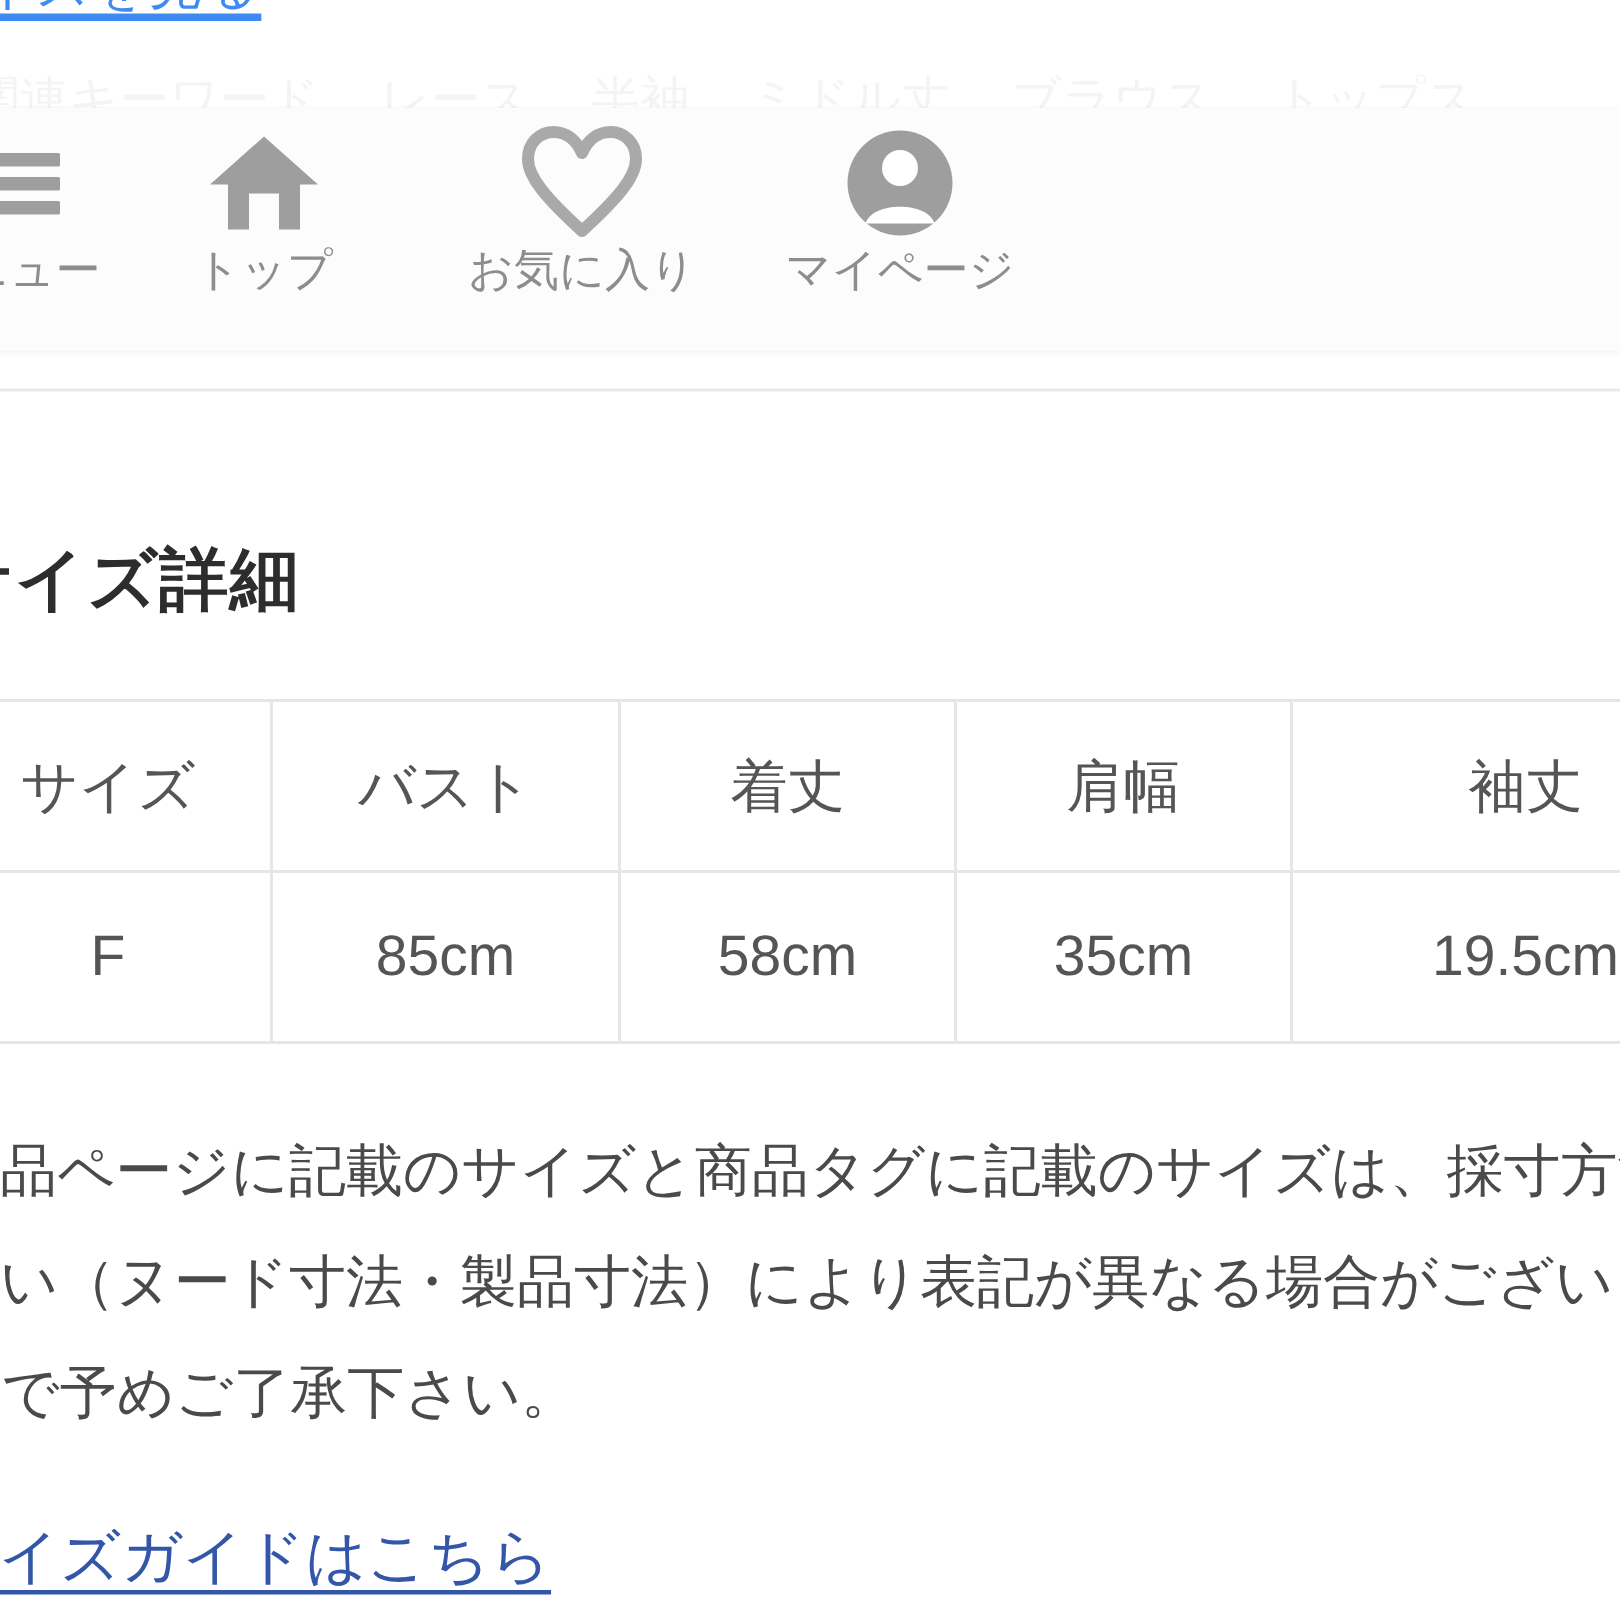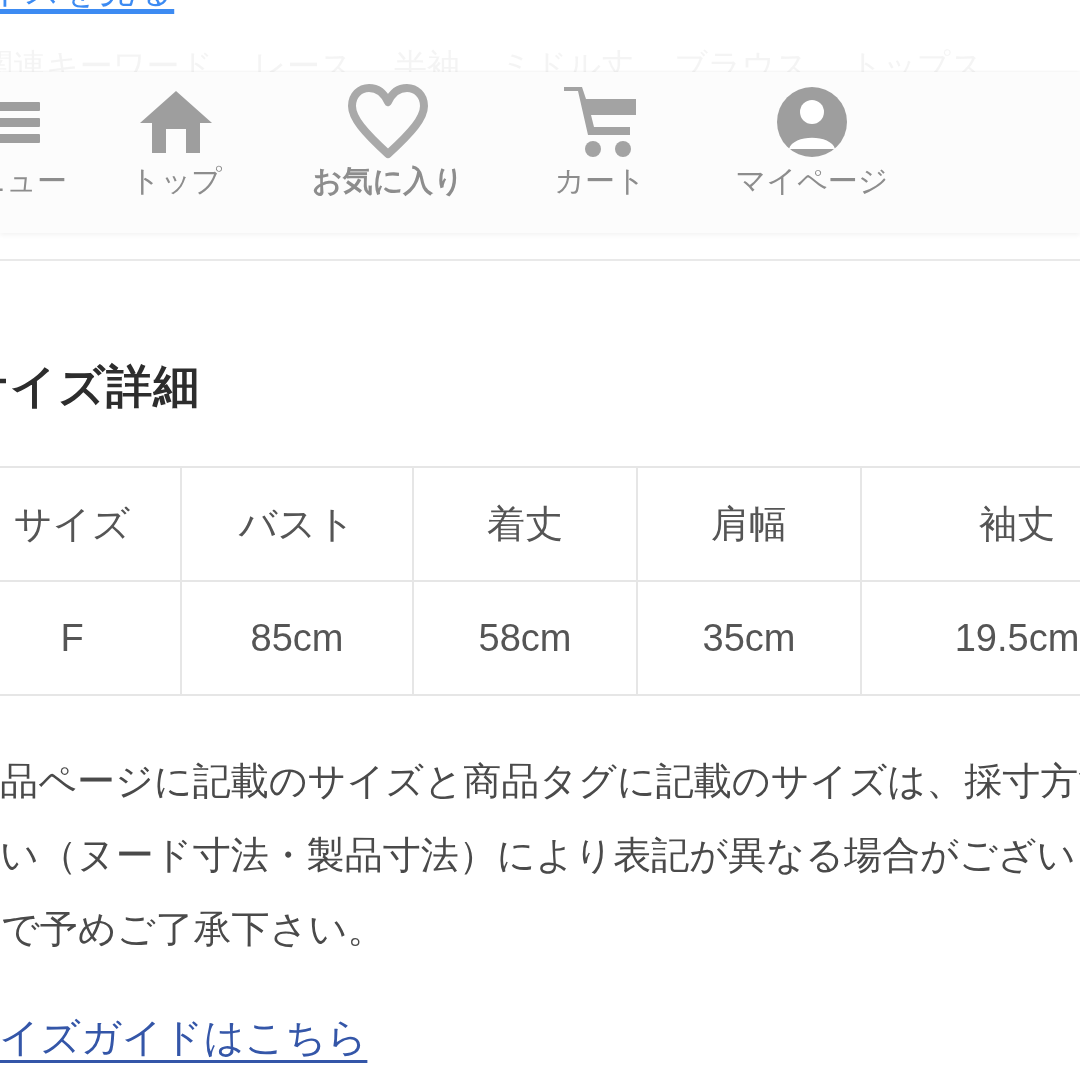--- a/index.html
+++ b/index.html
@@ -100,21 +100,21 @@
     font-size: 30px;
     color: #8d8d8d;
     white-space: nowrap;
     line-height: 1.1;
   }
 
   
   .nav-item.menu      { width: 128px; margin-left: -58px; }
   .nav-item.top       { width: 212px; }
   .nav-item.search    { width: 212px; }
-  .nav-item.favorite  { width: 212px; font-weight: bold; }
+  .nav-item.favorite  { width: 212px; }
   .nav-item.cart      { width: 212px; }
   .nav-item.mypage    { width: 212px; }
 
   
   .nav-underline {
     position: absolute;
     left: 0;
     top: 259px;
     width: 1080px;
     height: 2px;
@@ -238,30 +238,20 @@
     <div class="nav-item favorite">
       <span class="nav-icon">
         <svg width="84" height="76" viewBox="0 0 84 76" aria-hidden="true">
           <path d="M42 70 C 18 48 6 34 6 22 C 6 11 14 4 23 4 C 31 4 38 9 42 18
                    C 46 9 53 4 61 4 C 70 4 78 11 78 22 C 78 34 66 48 42 70 Z" fill="none" stroke="#a9a9a9" stroke-width="8" stroke-linejoin="round"></path>
         </svg>
       </span>
       <span class="nav-label">お気に入り</span>
     </div>
 
-    <div class="nav-item cart">
-      <span class="nav-icon">
-        <svg width="80" height="74" viewBox="0 0 80 74" aria-hidden="true">
-          <path d="M4 6 L18 6 L28 50 L70 50 L70 42 L34 42 L31 30 L76 30 L76 14 L26 14 L22 2 L4 2 Z" fill="#a3a3a3"></path>
-          <circle cx="33" cy="64" r="8" fill="#a3a3a3"></circle>
-          <circle cx="63" cy="64" r="8" fill="#a3a3a3"></circle>
-        </svg>
-      </span>
-      <span class="nav-label">カート</span>
-    </div>
 
     <div class="nav-item mypage">
       <span class="nav-icon">
         <svg width="78" height="78" viewBox="0 0 78 78" aria-hidden="true">
           <circle cx="39" cy="39" r="35" fill="#9e9e9e"></circle>
           <circle cx="39" cy="29" r="12" fill="#ffffff"></circle>
           <path d="M16 66 C 20 51 58 51 62 66 Z" fill="#ffffff"></path>
         </svg>
       </span>
       <span class="nav-label">マイページ</span>

